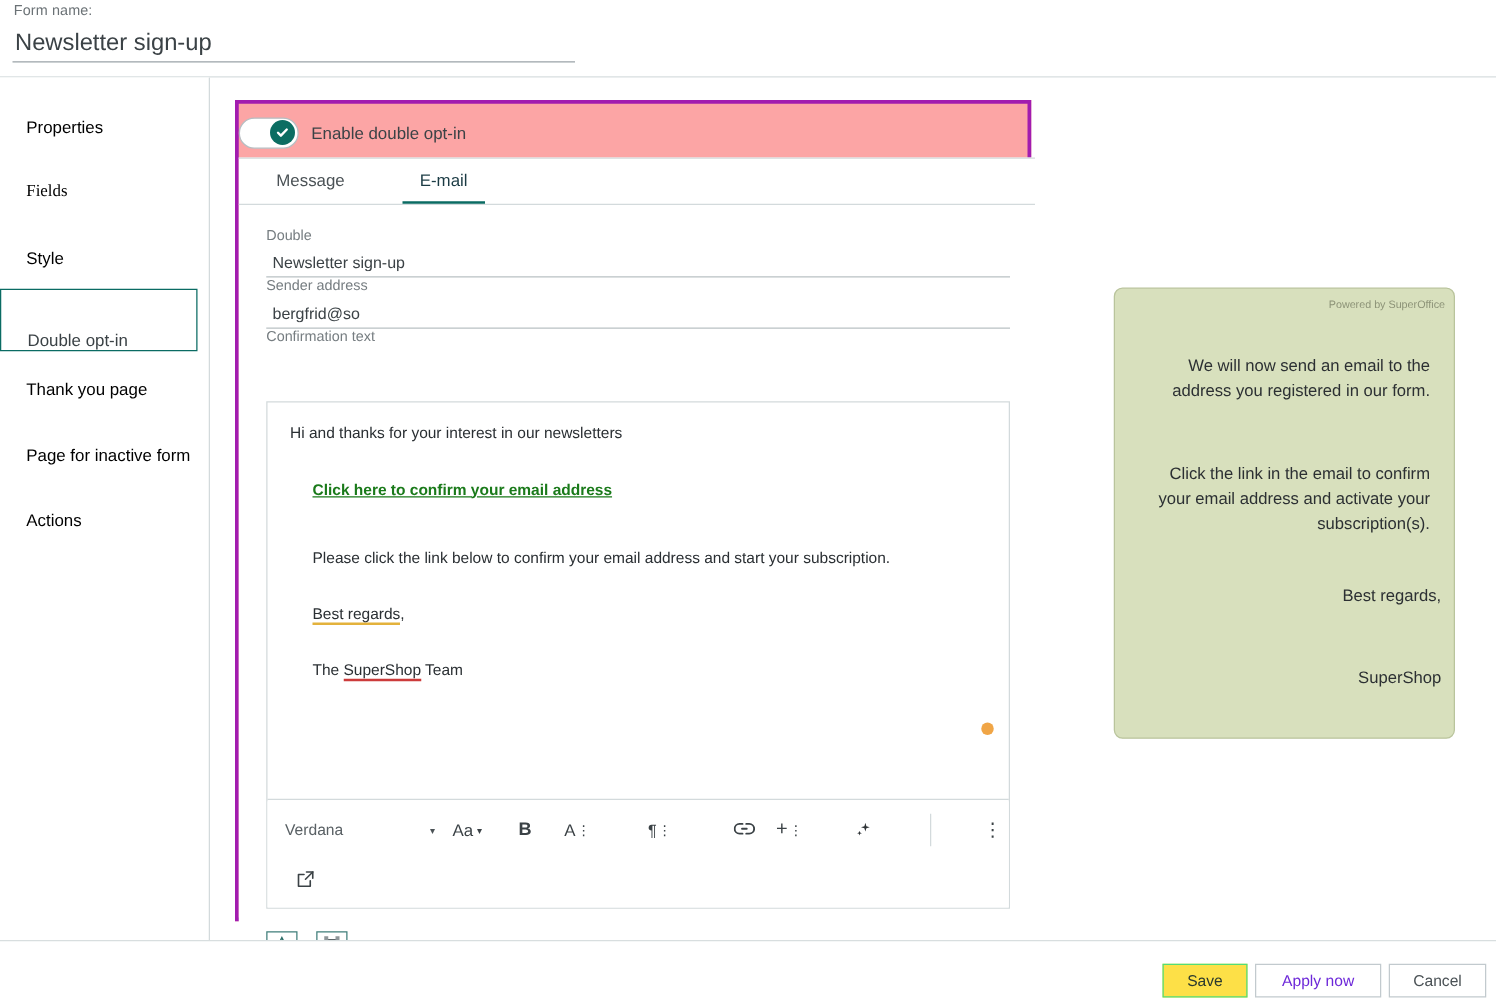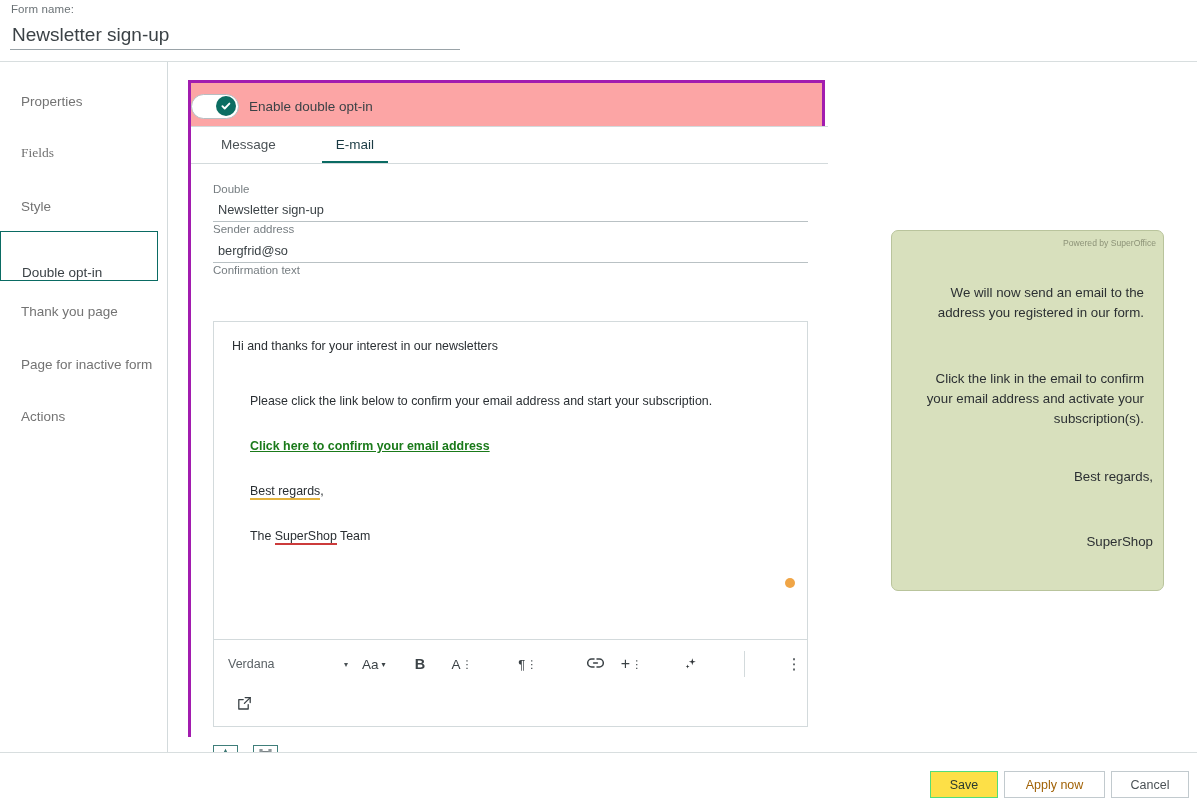--- a/index.html
+++ b/index.html
@@ -35,21 +35,21 @@
 
   
   #sidebar {
     position: absolute; left: 0; top: 62px; width: 168px; height: 690px;
     background: #fff; border-right: 1px solid #d3dadc;
   }
   .side-item {
     position: absolute; left: 0; width: 158px; height: 50px;
     display: flex; align-items: center;
     padding-left: 21px;
-    font-size: 13.5px; color: #737373;
+    font-size: 13.5px; color: #000000;
     cursor: pointer;
   }
   .side-item.active {
     border: 1px solid #0a6b63;
     color: #3b4246;
   }
 
   
   #main-panel {
     position: absolute; left: 188px; top: 80px; width: 637px; height: 657px;
@@ -224,21 +224,21 @@
     font-family: "Liberation Sans", sans-serif;
     font-size: 12.5px; cursor: pointer;
     display: flex; align-items: center; justify-content: center;
   }
   #btn-save {
     left: 930px; width: 68px;
     background: #fde047; border: 1px solid #52dd79; color: #2b3a2f;
   }
   #btn-apply-now {
     left: 1004px; width: 101px;
-    background: #fff; border: 1px solid #c2cace; color: #a16207;
+    background: #fff; border: 1px solid #c2cace; color: #6d28d9;
   }
   #btn-cancel {
     left: 1111px; width: 78px;
     background: #fff; border: 1px solid #c2cace; color: #4b5256;
   }
 </style>
 </head>
 <body>
 
 <div id="form-name-header">
@@ -300,24 +300,24 @@
 
     <div class="field-label" style="left:22px; top:96px;">Sender address</div>
     <input class="field-input" style="left: 22px; top: 113px; width: 595px;" type="text" value="bergfrid@so">
 
     <div class="field-label" style="left:22px; top:137px;">Confirmation text</div>
 
     <div id="editor-shell">
 
       <div id="editor-body">
         <div class="ed-line" id="ed-greeting">Hi and thanks for your interest in our newsletters</div>
-        <div class="ed-line" id="ed-para">Please click the link below to confirm your email address and start your subscription.</div>
         <div class="ed-line" id="ed-link">
           <span>Click here to confirm your email address</span>
         </div>
+        <div class="ed-line" id="ed-para">Please click the link below to confirm your email address and start your subscription.</div>
         <div class="ed-line" id="ed-regards">
           <span class="sp-warn">Best regards</span><span>,</span>
         </div>
         <div class="ed-line" id="ed-signature">
           <span>The </span><span class="sp-err">SuperShop</span><span> Team</span>
         </div>
         <div id="unsaved-dot"></div>
       </div>
 
       <div id="editor-toolbar">

